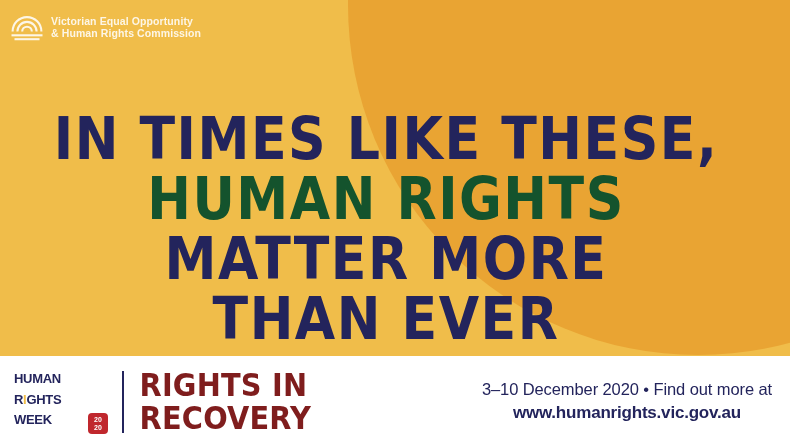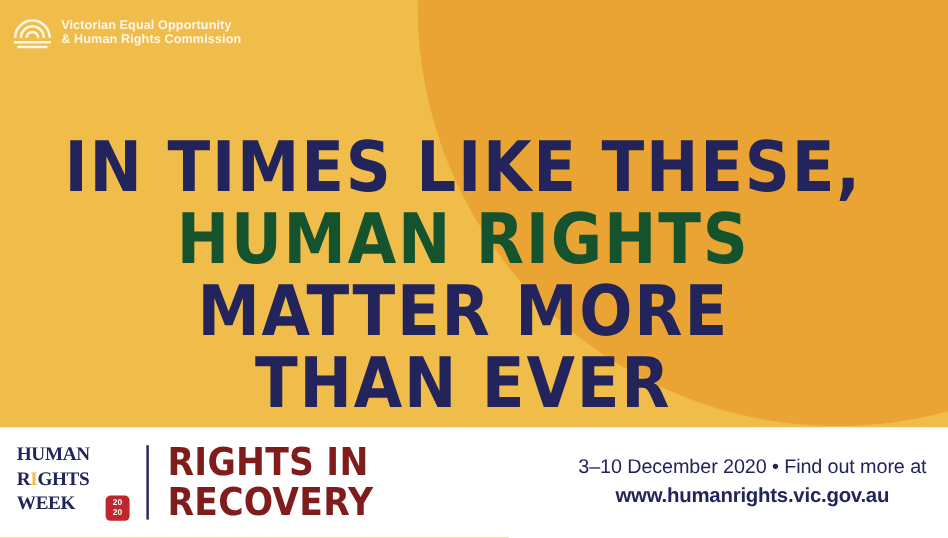--- a/index.html
+++ b/index.html
@@ -64,22 +64,22 @@
     position:absolute;left:0;top:356px;width:790px;height:92px;
     background:#ffffff;display:flex;align-items:center;
   }
   
   .hrw{
     position:relative;
     margin-left:14px;width:92px;height:66px;flex:none;
   }
   .hrw-line{
     display:block;color:#23245c;font-weight:bold;
-    font-size:16px;line-height:20.5px;letter-spacing:-0.3px;
-    font-family:Liberation Serif, serif;
+    font-size:13px;line-height:20.5px;letter-spacing:-0.3px;
+    font-family:Liberation Sans, sans-serif;
   }
   .hrw-i{color:#f0bd4a;}
   .hrw-badge{
     position:absolute;right:-2px;bottom:1px;
     width:20px;height:21px;border-radius:4px;background:#c0272d;
     color:#ffffff;display:flex;flex-direction:column;
     align-items:center;justify-content:center;
   }
   .hrw-badge span{
     font-size:7px;line-height:7.5px;font-weight:bold;letter-spacing:.2px;

